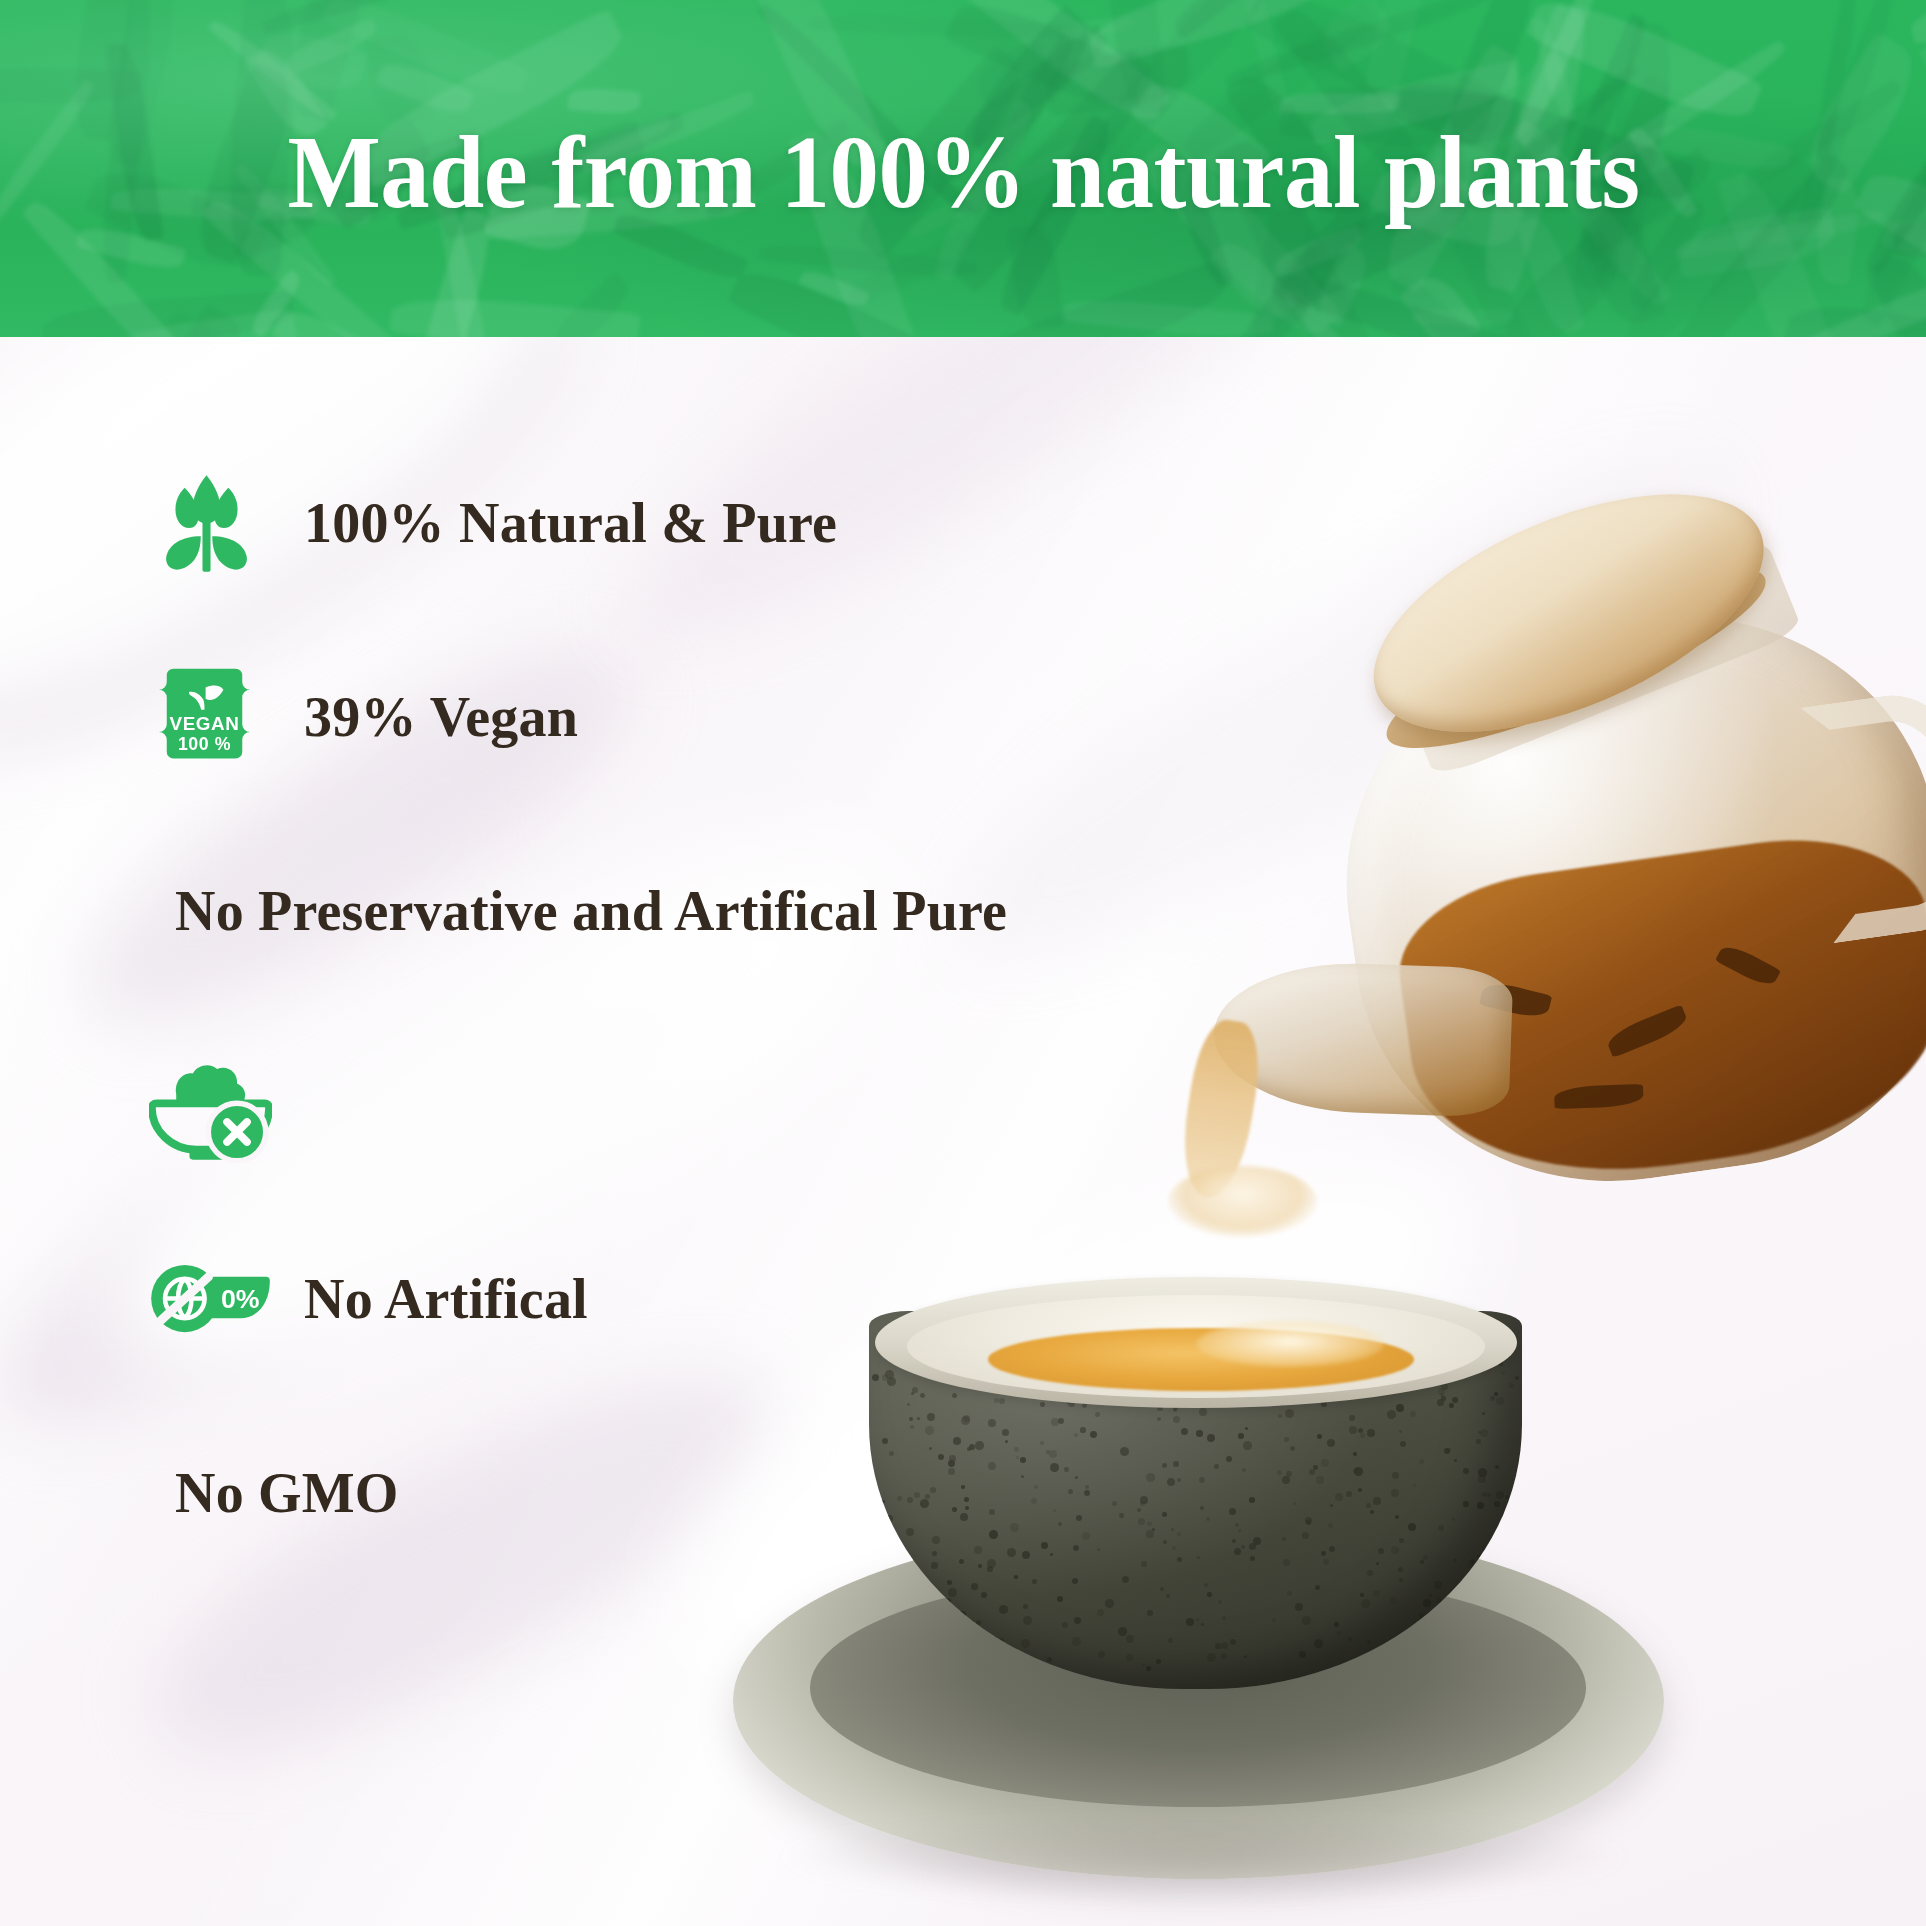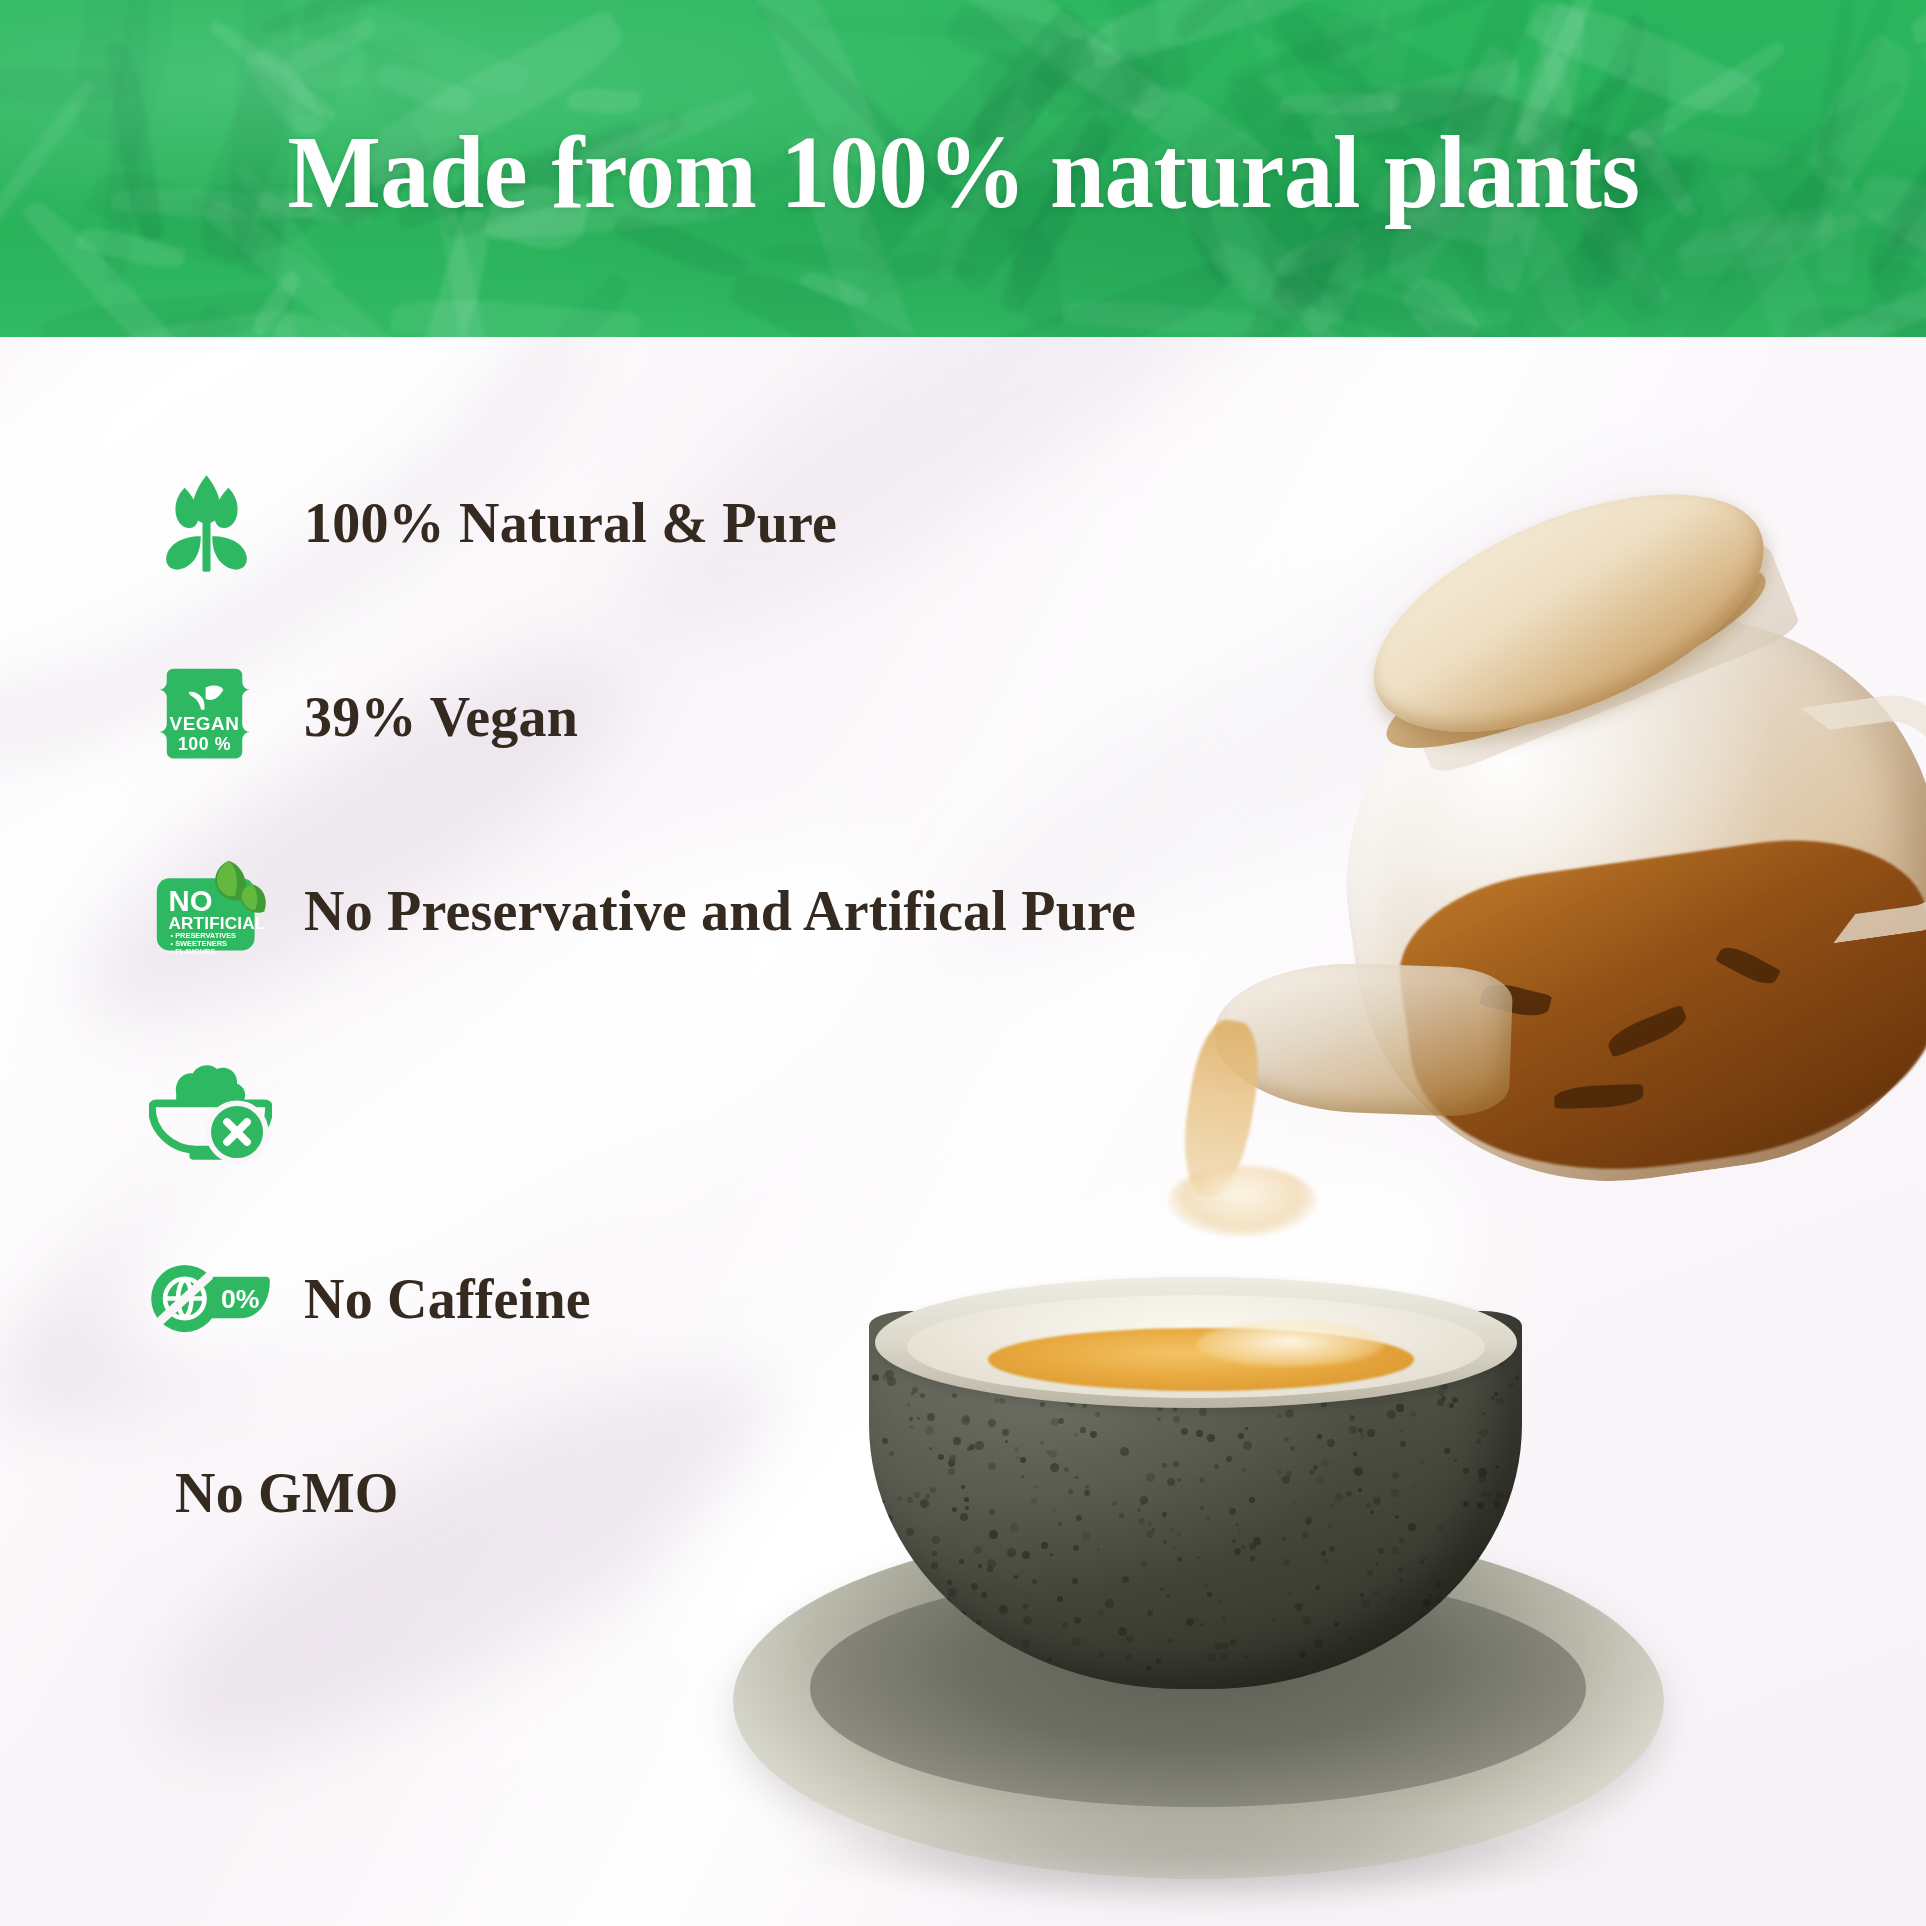--- a/index.html
+++ b/index.html
@@ -940,36 +940,20 @@
             <path d="M36 27 C41 26 46 29 49 34 C50 37 50 40 50 43 L47 43 C46 38 43 33 39 31 C37 30 36 29 36 27 Z"></path>
           </g>
           <text x="50" y="61" text-anchor="middle" fill="#ffffff" font-family="Liberation Sans, sans-serif" font-size="17" font-weight="bold" letter-spacing="0.5">VEGAN</text>
           <text x="50" y="79" text-anchor="middle" fill="#ffffff" font-family="Liberation Sans, sans-serif" font-size="16" font-weight="bold" letter-spacing="0.5">100 %</text>
         </svg>
       </div>
       <div class="feature-label">39% Vegan</div>
     </div>
 
     <div class="feature-row">
-      <div class="feature-icon">
-        <svg class="ic" width="131" height="115" viewBox="0 0 132 116" aria-hidden="true">
-          <rect x="8" y="24" width="100" height="74" rx="13" fill="#2fb862"></rect>
-          <g>
-            <path d="M82 6 C96 12 102 26 98 44 C88 50 74 46 69 33 C65 22 71 10 82 6 Z" fill="#3f9c35"></path>
-            <path d="M82 6 C90 14 92 28 88 42 C80 44 72 38 70 30 C68 20 74 10 82 6 Z" fill="#63b83f"></path>
-            <path d="M106 30 C118 34 122 46 118 58 C108 62 96 56 94 45 C93 38 98 31 106 30 Z" fill="#3f9c35"></path>
-            <path d="M106 30 C112 38 112 50 108 57 C101 56 96 50 95 44 C94 37 99 31 106 30 Z" fill="#63b83f"></path>
-          </g>
-          <text x="20" y="58" fill="#ffffff" font-family="Liberation Sans, sans-serif" font-size="30" font-weight="bold">NO</text>
-          <text x="20" y="76" fill="#ffffff" font-family="Liberation Sans, sans-serif" font-size="17.5" font-weight="bold" letter-spacing="0.2">ARTIFICIAL</text>
-          <text x="22" y="85" fill="#ffffff" font-family="Liberation Sans, sans-serif" font-size="7.6" font-weight="bold">• PRESERVATIVES</text>
-          <text x="22" y="93" fill="#ffffff" font-family="Liberation Sans, sans-serif" font-size="7.6" font-weight="bold">• SWEETENERS</text>
-          <text x="22" y="101" fill="#ffffff" font-family="Liberation Sans, sans-serif" font-size="7.6" font-weight="bold">• FLAVOURS</text>
-        </svg>
-      </div>
       <div class="feature-label">No Preservative and Artifical Pure</div>
     </div>
 
     <div class="feature-row">
       <div class="feature-icon">
         <svg class="ic" width="123" height="115" viewBox="0 0 110 104" aria-hidden="true">
           <g fill="#2fb862">
             <path d="M24 42 C22 30 30 22 39 23 C43 15 55 13 61 19 C70 15 80 22 79 32 C86 35 88 42 85 48 L24 48 Z"></path>
             <path d="M6 50 H104 a4 4 0 0 1 4 4 c0 21 -18 38 -40 38 H42 C20 92 2 75 2 54 a4 4 0 0 1 4 -4 Z" fill="none" stroke="#2fb862" stroke-width="7"></path>
             <path d="M36 90 H74 v8 a3 3 0 0 1 -3 3 H39 a3 3 0 0 1 -3 -3 Z"></path>
@@ -992,21 +976,21 @@
             <ellipse cx="36" cy="44" rx="20" ry="20"></ellipse>
             <path d="M36 24 C27 32 27 56 36 64"></path>
             <path d="M36 24 C45 32 45 56 36 64"></path>
             <line x1="16" y1="44" x2="56" y2="44"></line>
           </g>
           <line x1="12" y1="66" x2="60" y2="22" stroke="#f9f5f8" stroke-width="9" stroke-linecap="round"></line>
           <line x1="13" y1="65" x2="59" y2="23" stroke="#2fb862" stroke-width="3" stroke-linecap="round" opacity="0"></line>
           <text x="92" y="54" text-anchor="middle" fill="#ffffff" font-family="Liberation Sans, sans-serif" font-size="27" font-weight="bold">0%</text>
         </svg>
       </div>
-      <div class="feature-label">No Caffeine</div>
+      <div class="feature-label">No Artifical</div>
     </div>
 
     <div class="feature-row">
       <div class="feature-label">No GMO</div>
     </div>
 
   </div>
 
 </div>
 

